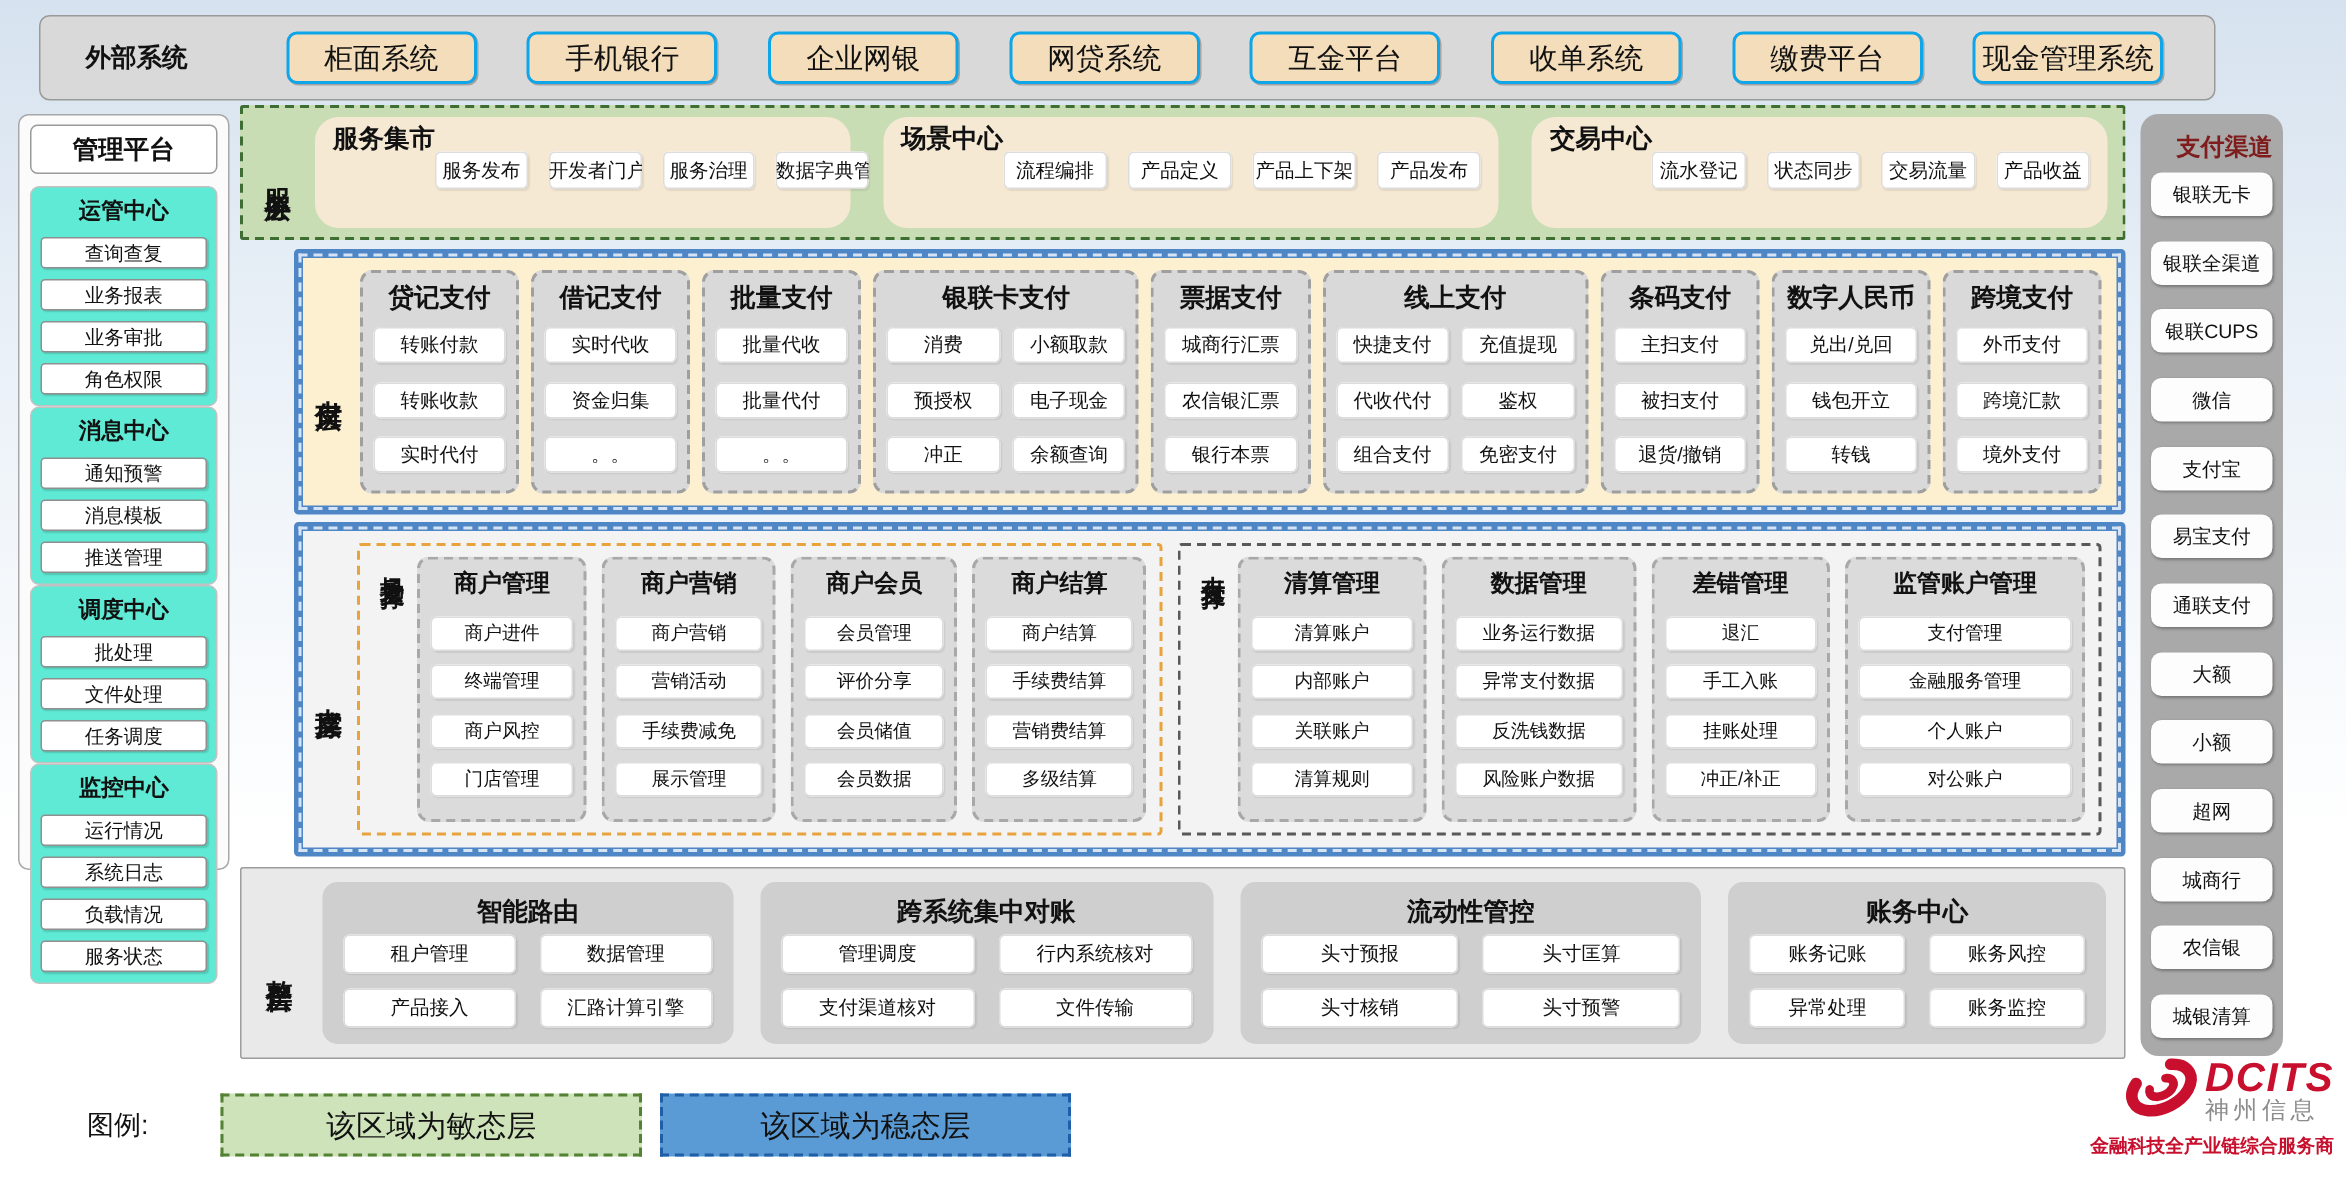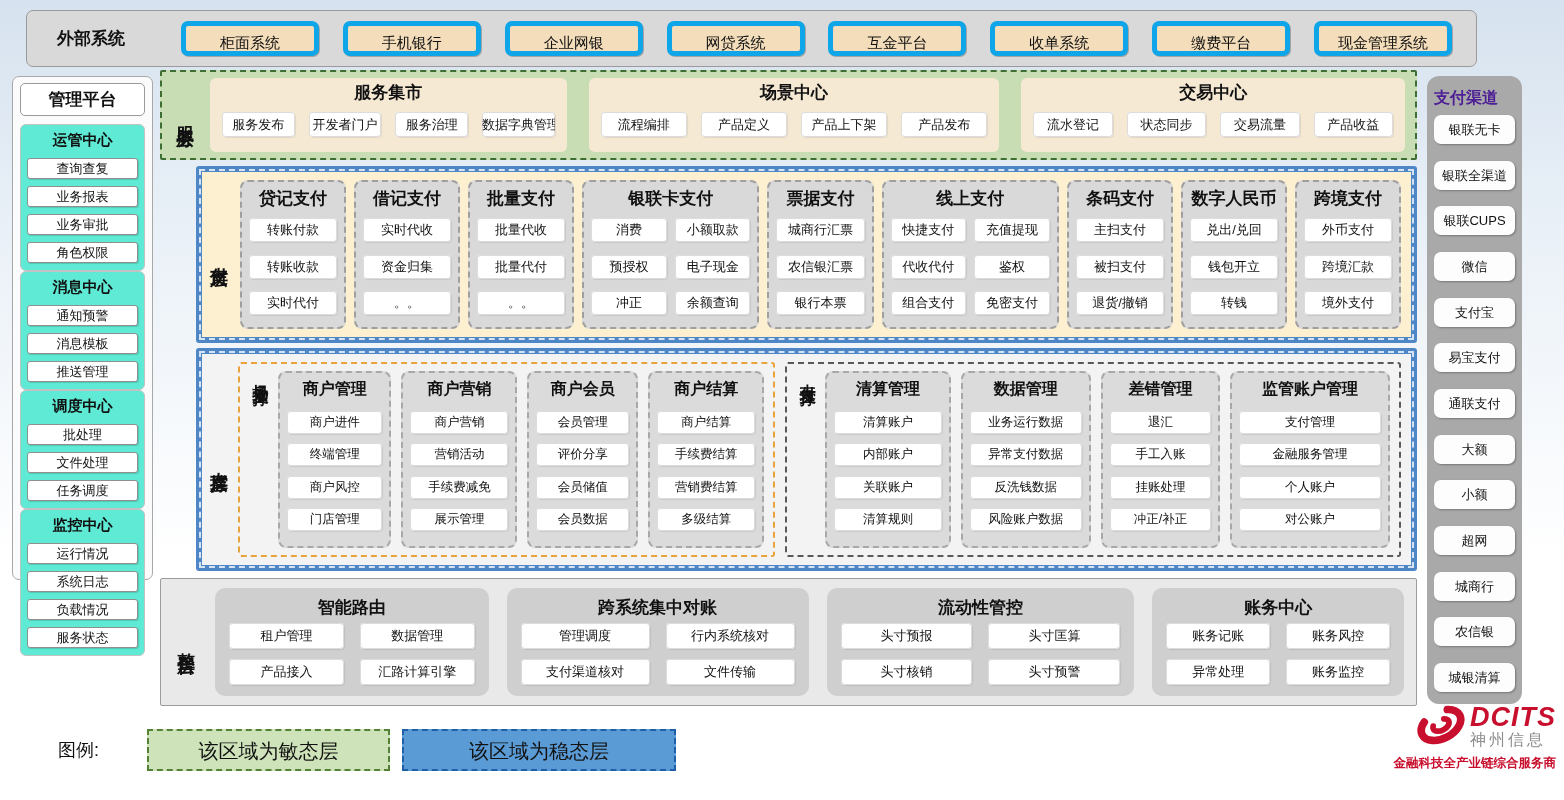--- a/index.html
+++ b/index.html
@@ -6,22 +6,22 @@
   body{font-family:"Liberation Sans","DejaVu Sans",sans-serif;color:#111;}
   .page{position:relative;width:1564px;height:800px;overflow:hidden;
         background:linear-gradient(180deg,#d6e2ef 0%,#e9f0f7 28%,#ffffff 70%,#ffffff 100%);}
 
   
   .top-bar{position:absolute;left:26px;top:10px;width:1451px;height:57px;box-sizing:border-box;
            background:#d9d9d9;border:1.5px solid #9a9a9a;border-radius:7px;
            display:flex;align-items:center;}
   .top-bar-title{font-weight:bold;font-size:17px;padding-left:30px;width:100px;flex:none;}
   .top-bar-items{flex:1;display:flex;justify-content:space-evenly;align-items:center;}
-  .tan-btn{width:138px;height:35px;line-height:33px;box-sizing:border-box;text-align:center;
-           background:#f3ddba;border:5px solid #0ea5e9;border-radius:7px;font-size:15px;
+  .tan-btn{width:127px;height:35px;line-height:33px;box-sizing:border-box;text-align:center;
+           background:#f3ddba;border:2px solid #0ea5e9;border-radius:7px;font-size:19px;
            box-shadow:1px 1px 0 rgba(120,120,120,.55);white-space:nowrap;}
 
   
   .left-sidebar{position:absolute;left:12px;top:76px;width:141px;height:504px;box-sizing:border-box;
                 background:#fbfbfb;border:1.5px solid #a8a8a8;border-radius:7px;
                 padding:6px 7px;display:flex;flex-direction:column;}
   .sidebar-title{border:1.5px solid #9a9a9a;border-radius:5px;background:#fff;text-align:center;
                  font-weight:bold;font-size:17px;padding:4px 0;margin-bottom:8px;flex:none;}
   .mgmt-groups{flex:1;display:flex;flex-direction:column;justify-content:space-between;}
   .mgmt-group{border:1px solid #c2c2c2;border-radius:6px;background:#5eead4;
@@ -35,21 +35,21 @@
   .main{position:absolute;left:160px;top:70px;width:1257px;}
 
   
   .v-label{writing-mode:vertical-rl;text-orientation:upright;font-weight:bold;font-size:18px;
            display:flex;align-items:center;justify-content:center;letter-spacing:2px;
            flex:none;width:26px;line-height:26px;}
 
   
   .service-layer{height:90px;box-sizing:border-box;background:#c9ddb5;border:2px dashed #3f6e33;
                  border-radius:2px;display:flex;padding:6px 10px;gap:12px;}
-  .svc-group{background:#f6e9d4;border-radius:6px;padding:4px 12px 7px;display:flex;flex-direction:column;}
+  .svc-group{background:#f6e9d4;border-radius:16px;padding:4px 12px 7px;display:flex;flex-direction:row;}
   .svc-title{font-weight:bold;font-size:17px;text-align:center;line-height:22px;flex:none;}
   .svc-items{flex:1;display:flex;gap:14px;align-items:center;}
   .wbtn{background:#fff;border-radius:4px;font-size:13px;text-align:center;white-space:nowrap;
         overflow:hidden;box-shadow:0 0 0 1px #dcdcdc inset,1px 1px 1px rgba(0,0,0,.08);}
   .svc-items .wbtn{flex:1;height:25px;line-height:25px;}
 
   
   .stable-box{border:6px solid #4e86c6;outline:2px dashed #d4e4f5;outline-offset:-5px;border-radius:3px;margin-left:36px;}
 
   
@@ -85,30 +85,30 @@
                      border:1.5px solid #9c9c9c;border-radius:2px;display:flex;padding:9px 12px;gap:16px;}
   .int-panels{flex:1;display:flex;gap:18px;}
   .int-panel{background:#cfcfcf;border-radius:10px;padding:4px 14px 9px;display:flex;flex-direction:column;}
   .int-title{font-weight:bold;font-size:17px;text-align:center;padding:4px 0 2px;flex:none;}
   .int-grid{flex:1;display:grid;grid-template-columns:1fr 1fr;gap:9px 16px;align-content:space-evenly;}
   .int-grid .wbtn{height:26px;line-height:26px;}
 
   
   .right-sidebar{position:absolute;left:1427px;top:76px;width:95px;height:628px;box-sizing:border-box;
                  background:#a9a9a9;border-radius:12px;padding:8px 7px 12px;display:flex;flex-direction:column;}
-  .right-title{color:#4c1d95;font-weight:bold;font-size:16px;text-align:left;margin:4px 0 6px;flex:none;}
+  .right-title{color:#7f1d1d;font-weight:bold;font-size:16px;text-align:right;margin:4px 0 6px;flex:none;}
   .channel-items{flex:1;display:flex;flex-direction:column;justify-content:space-between;}
   .ch-btn{height:29px;line-height:29px;background:#fdfdfd;border-radius:7px;font-size:13px;
           text-align:center;box-shadow:1px 1px 2px rgba(0,0,0,.3);white-space:nowrap;}
 
   
   .legend{position:absolute;left:58px;top:729px;display:flex;align-items:center;}
   .legend-label{font-size:18px;margin-right:48px;}
   .legend-box{height:42px;line-height:40px;box-sizing:border-box;text-align:center;font-size:20px;}
-  .legend-agile{width:243px;background:#cfe3ba;border:2px dashed #538135;margin-right:12px;}
+  .legend-agile{width:281px;background:#cfe3ba;border:2px dashed #538135;margin-right:12px;}
   .legend-stable{width:274px;background:#5b9bd5;border:2px dashed #1f5fa8;}
 
   
   .logo{position:absolute;right:8px;top:702px;width:192px;}
   .logo-row{display:flex;align-items:center;justify-content:flex-end;gap:3px;}
   .logo-brand{color:#c8102e;font-weight:bold;font-style:italic;font-size:27px;letter-spacing:1px;line-height:26px;}
   .logo-company{color:#8c8c8c;font-size:16px;letter-spacing:3px;line-height:20px;}
   .logo-tagline{color:#c8102e;font-weight:bold;font-size:12.5px;margin-top:3px;text-align:right;white-space:nowrap;}
 </style>
 </head>

